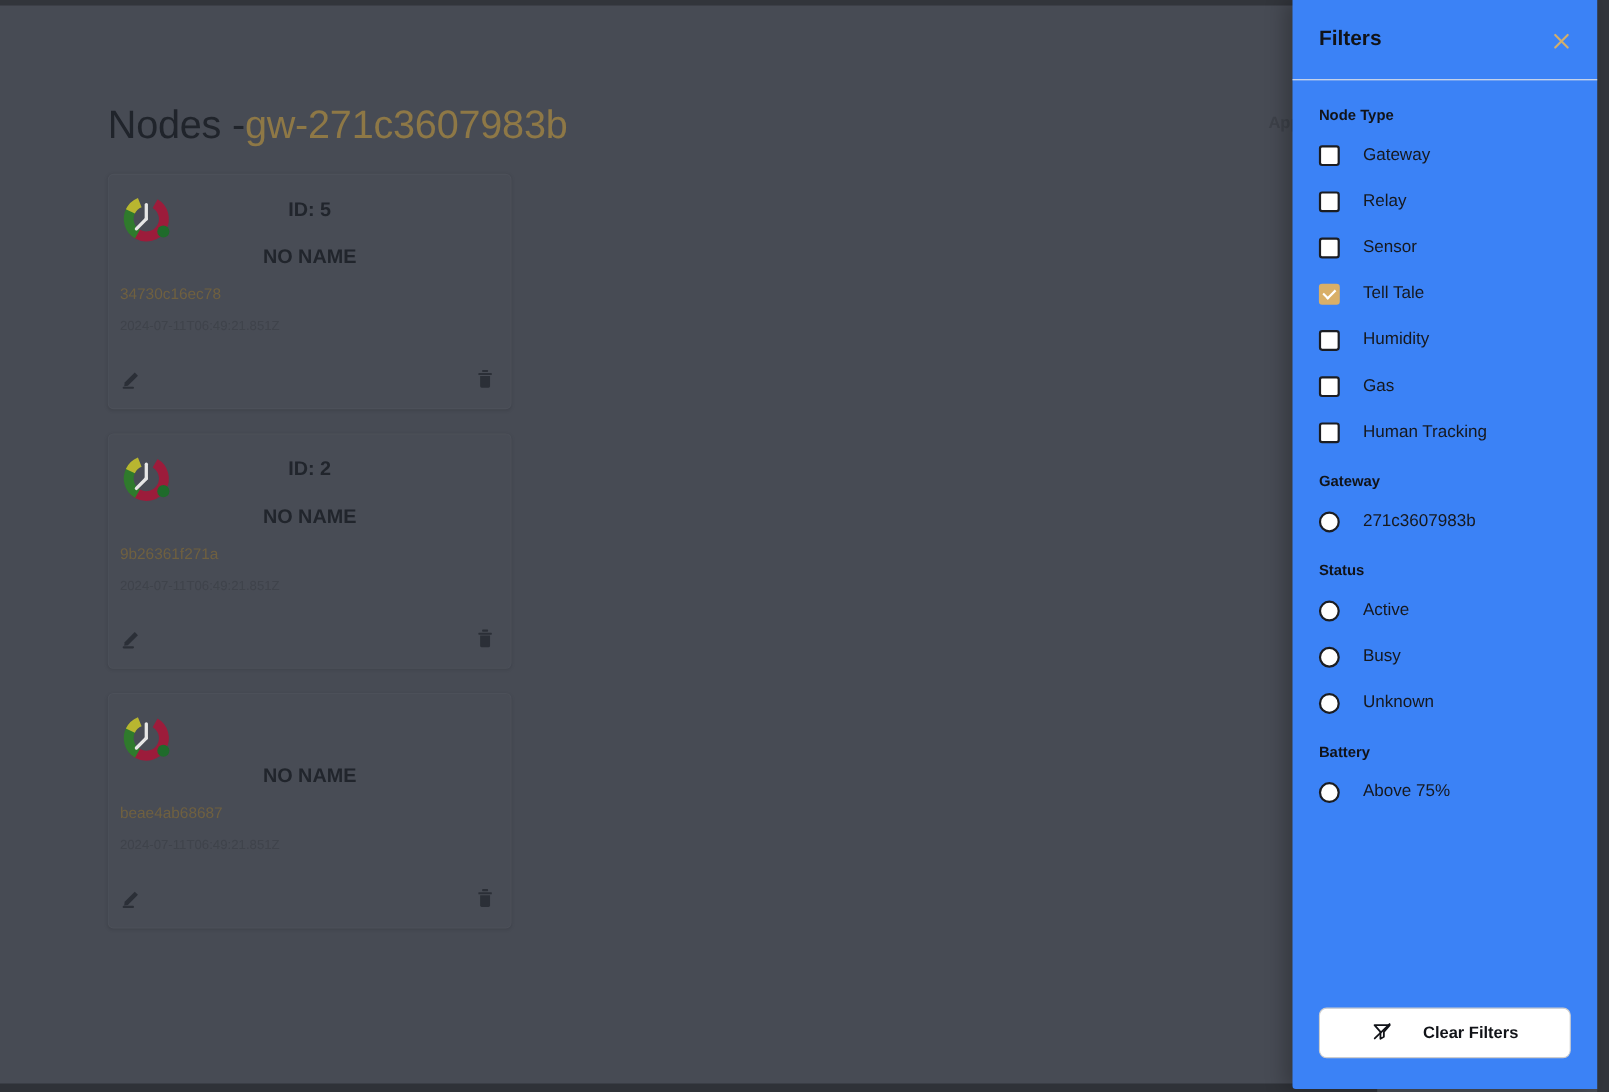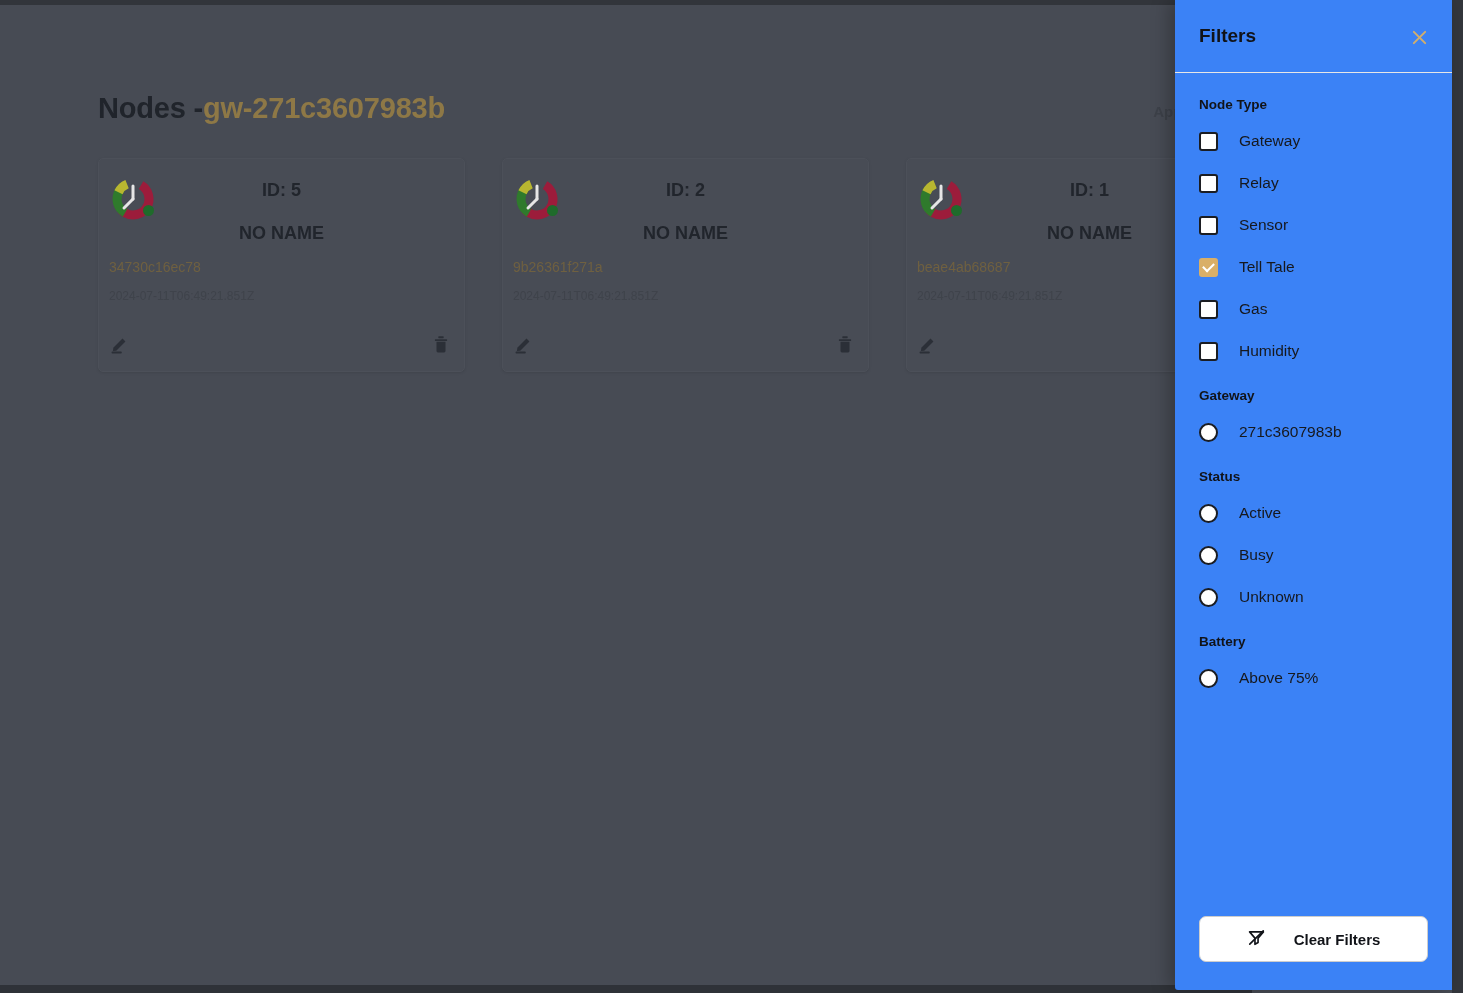--- a/index.html
+++ b/index.html
@@ -35,22 +35,22 @@
   .content {
     position: absolute;
     top: 0; left: 0;
     width: 1452px; height: 985px;
     padding: 0;
   }
 
   .page-title {
     position: absolute;
     left: 98px; top: 92px;
-    font-size: 29px;
-    font-weight: bold;
+    font-size: 36px;
+    font-weight: normal;
     color: #20242b;
     letter-spacing: -0.2px;
     white-space: nowrap;
   }
   .page-title .gw {
     color: #8e7846;
   }
 
   .apply-btn {
     position: absolute;
@@ -62,21 +62,22 @@
     border: none;
     white-space: nowrap;
     padding: 6px 10px;
     font-family: "Liberation Sans", sans-serif;
   }
 
   .cards {
     position: absolute;
     left: 98px; top: 158px;
     display: flex;
-    gap: 37px;
+    gap: 22px;
+    flex-direction: column;
   }
 
   .card {
     position: relative;
     width: 367px;
     height: 214px;
     background: #484c55;
     border: 1px solid #4c5059;
     border-radius: 5px;
     box-shadow: 0 1px 3px rgba(0,0,0,0.10);
@@ -338,21 +339,20 @@
         <div class="card-avatar">
           <svg width="46" height="46" viewBox="0 0 46 46">
             <circle cx="23" cy="23" r="16" fill="none" stroke="#9c1c3b" stroke-width="9" stroke-dasharray="55 45.5" transform="rotate(-60 23 23)"></circle>
             <circle cx="23" cy="23" r="16" fill="none" stroke="#2f7a2c" stroke-width="9" stroke-dasharray="28 72.5" transform="rotate(120 23 23)"></circle>
             <circle cx="23" cy="23" r="16" fill="none" stroke="#b8b630" stroke-width="9" stroke-dasharray="12 88.5" transform="rotate(205 23 23)"></circle>
             <path d="M23 23 L23 10" stroke="#e6e6e6" stroke-width="3" stroke-linecap="round"></path>
             <path d="M23 23 L14 32" stroke="#e6e6e6" stroke-width="3" stroke-linecap="round"></path>
           </svg>
         </div>
         <span class="status-dot"></span>
-        <div class="card-id">ID: 1</div>
         <div class="card-name">NO NAME</div>
         <div class="card-mac">beae4ab68687</div>
         <div class="card-time">2024-07-11T06:49:21.851Z</div>
         <div class="card-actions">
           <button class="icon-btn">
             <svg width="20" height="20" viewBox="0 0 24 24" fill="none" stroke="#2b2f37" stroke-width="2" stroke-linecap="round" stroke-linejoin="round">
               <path d="M4 16.5 L15 5.5 L18.5 9 L7.5 20 L3.5 20.5 Z" fill="#2b2f37" stroke="none"></path>
               <line x1="3" y1="22.2" x2="13" y2="22.2" stroke-width="2.4"></line>
             </svg>
           </button>
@@ -401,28 +401,32 @@
           <span class="opt-label">Sensor</span>
         </label>
 
         <label class="opt-row">
           <span class="cbox checked"></span>
           <span class="opt-label">Tell Tale</span>
         </label>
 
         <label class="opt-row">
           <span class="cbox"></span>
+          <span class="opt-label">Humidity</span>
+        </label>
+
+        <label class="opt-row">
+          <span class="cbox"></span>
           <span class="opt-label">Gas</span>
         </label>
 
         <label class="opt-row">
           <span class="cbox"></span>
-          <span class="opt-label">Humidity</span>
-        </label>
-
+          <span class="opt-label">Human Tracking</span>
+        </label>
       </div>
 
       <div class="section">
         <div class="section-label">Gateway</div>
         <label class="opt-row">
           <span class="radio"></span>
           <span class="opt-label">271c3607983b</span>
         </label>
       </div>
 

